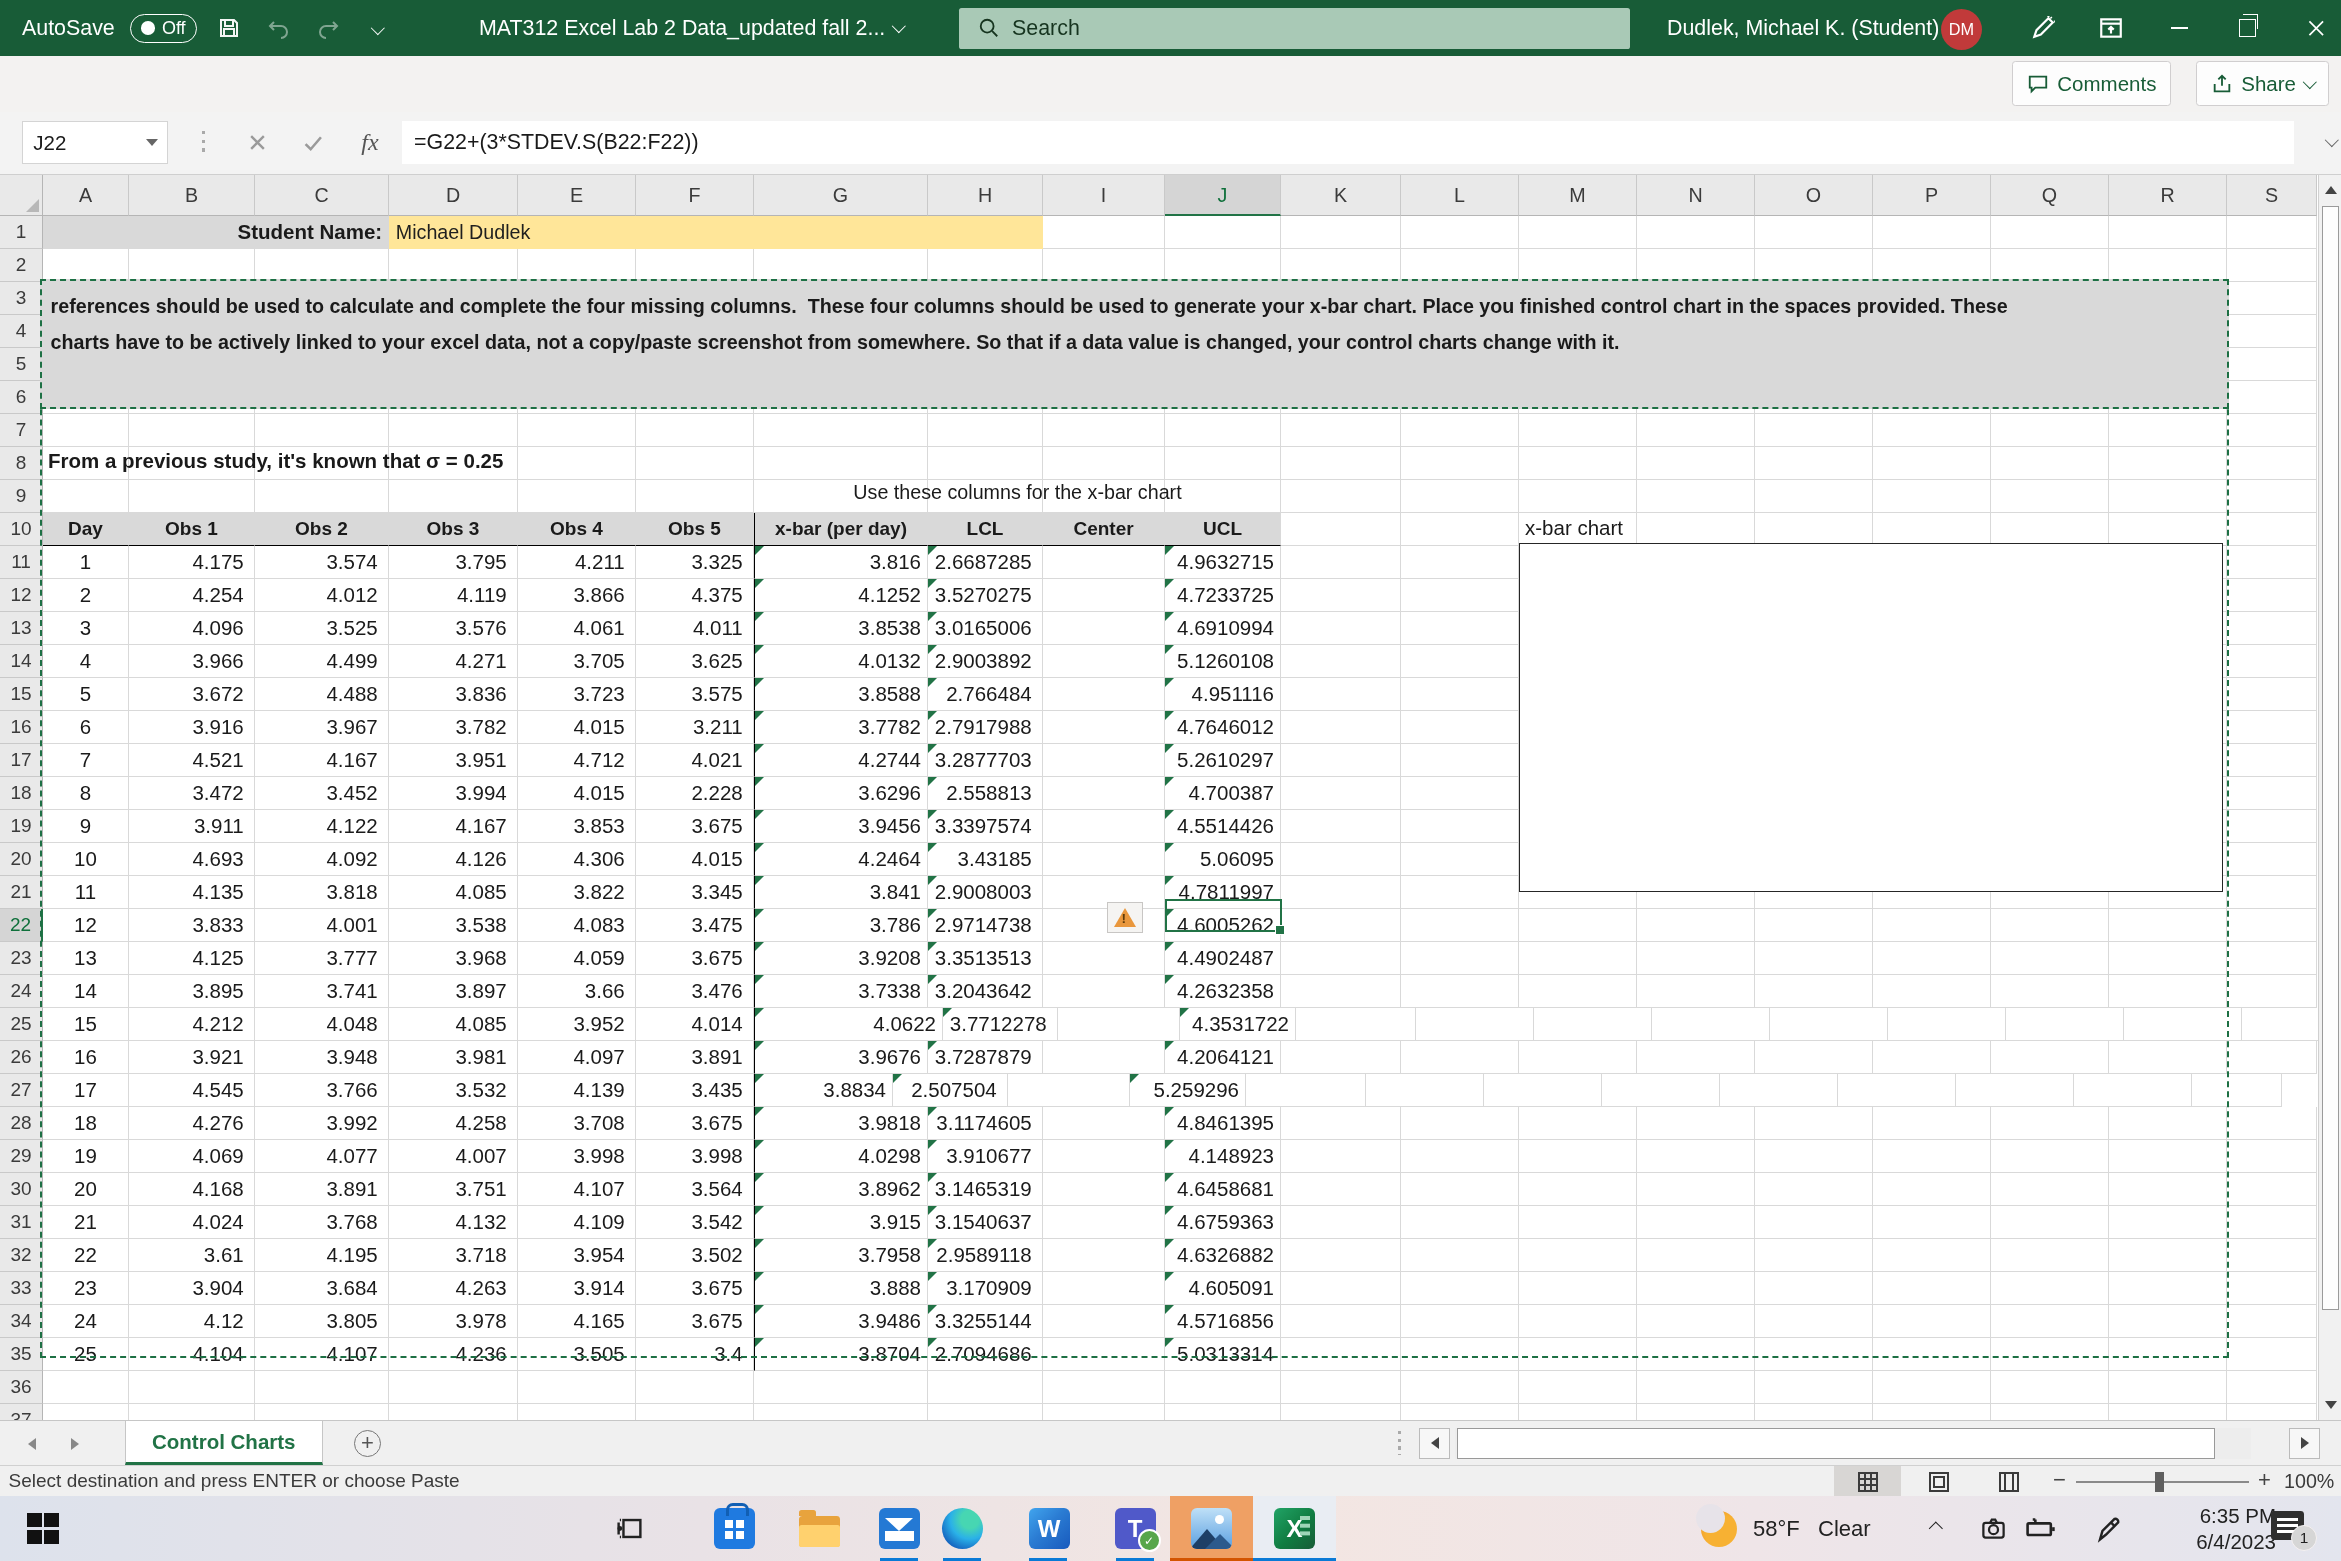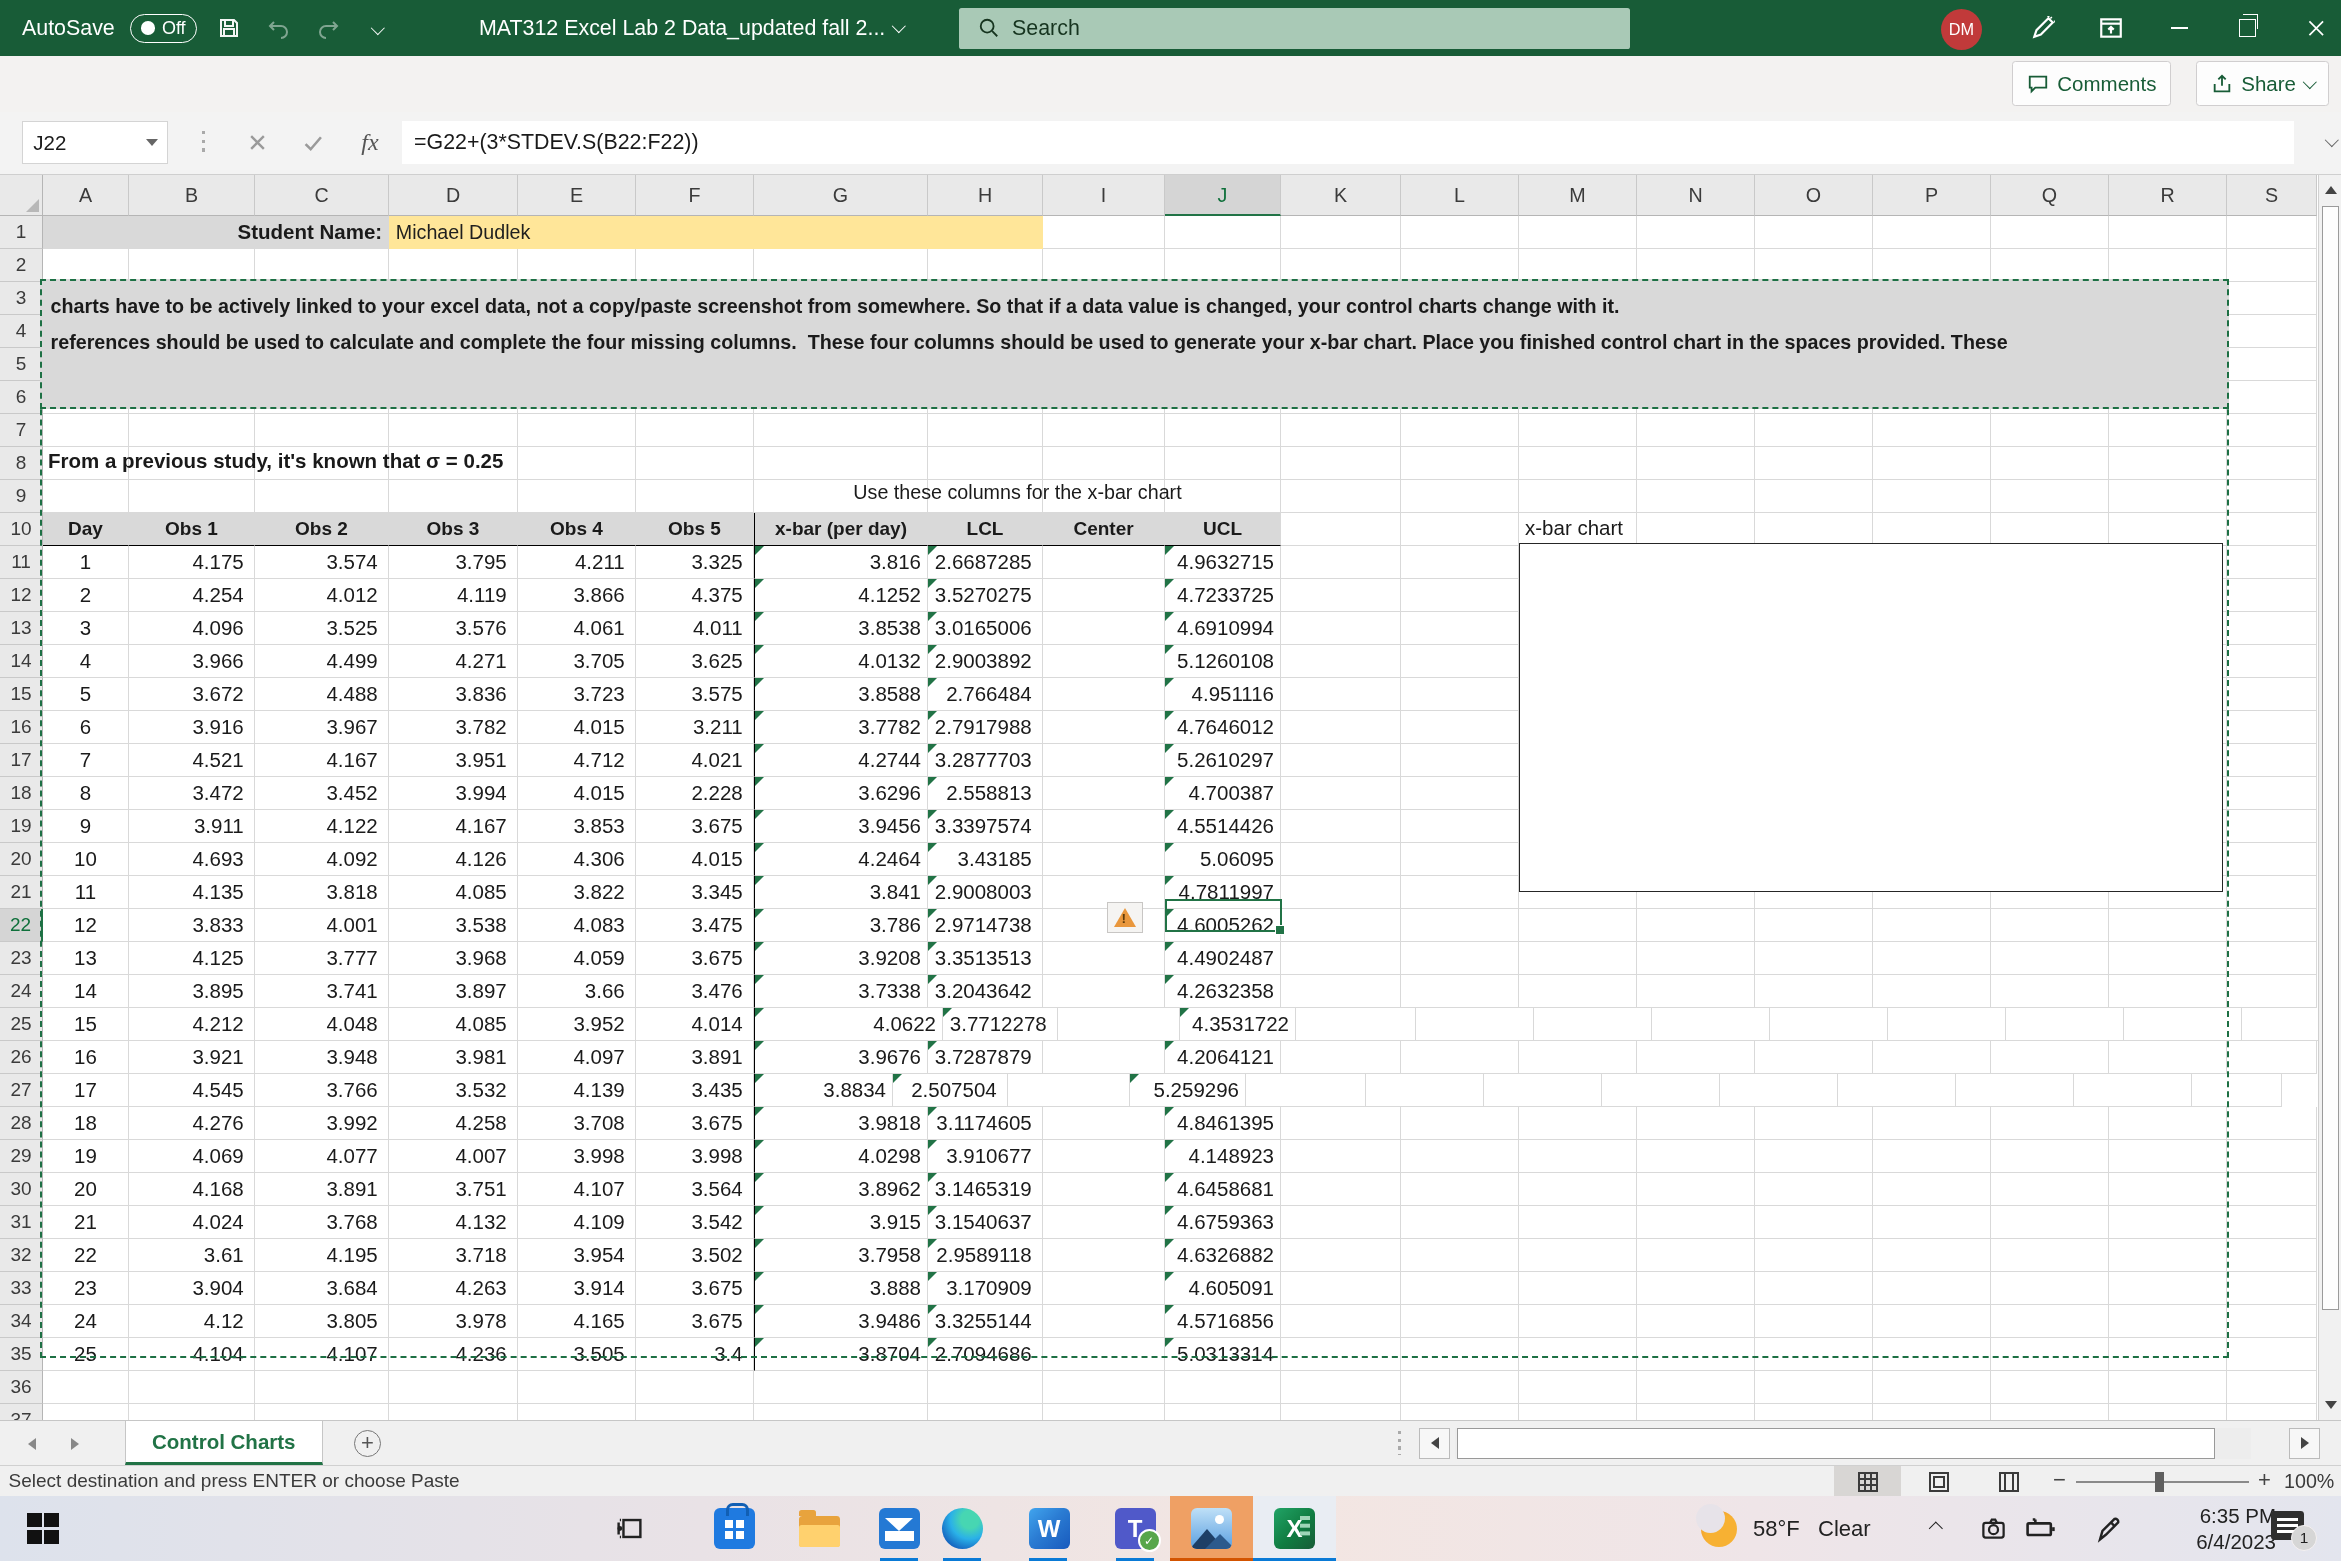--- a/index.html
+++ b/index.html
@@ -198,20 +198,21 @@
     </div>
     <div class="tb-search">
       <span>
         <svg width="22" height="22" viewBox="0 0 24 24" fill="none" stroke="#16341f" stroke-width="2">
             <circle cx="10" cy="10" r="7"></circle>
             <path d="M15.5 15.5 21 21"></path>
           </svg>
       </span>
       <span>Search</span>
     </div>
+    <div class="tb-user">Dudlek, Michael K. (Student)</div>
     <div class="avatar">
         <span>DM</span>
       </div>
     <span class="winbtn" style="left:2017px;">
       <svg width="26" height="26" viewBox="0 0 24 24" fill="none" stroke="#fff" stroke-width="2">
           <path d="M4 20l2-6L17 3l4 4L10 18z"></path>
           <path d="M19 2l1 1M22 6h1M17 1v1"></path>
         </svg>
     </span>
     <span class="winbtn" style="left:2085px;">
@@ -1121,22 +1122,22 @@
           <div class="cell" style="width:90px"></div>
         </div>
       </div>
 
     <div id="ov">
       <div class="ov-gray1">Student Name:</div>
       <div class="ov-yellow">Michael Dudlek</div>
 
       <div class="ants bigants"></div>
       <div class="ants instr">
+        <div class="iline">references should be used to calculate and complete the four missing columns.  These four columns should be used to generate your x-bar chart. Place you finished control chart in the spaces provided. These</div>
         <div class="iline">charts have to be actively linked to your excel data, not a copy/paste screenshot from somewhere. So that if a data value is changed, your control charts change with it.</div>
-        <div class="iline">references should be used to calculate and complete the four missing columns.  These four columns should be used to generate your x-bar chart. Place you finished control chart in the spaces provided. These</div>
       </div>
 
       <div class="ov-sigma">From a previous study, it's known that σ = 0.25</div>
       <div class="ov-note9">Use these columns for the x-bar chart</div>
       <div class="ov-chartlabel">x-bar chart</div>
       <div class="chartbox"></div>
 
       <div class="warnbtn">
           <span class="warntri"></span>
         </div>

